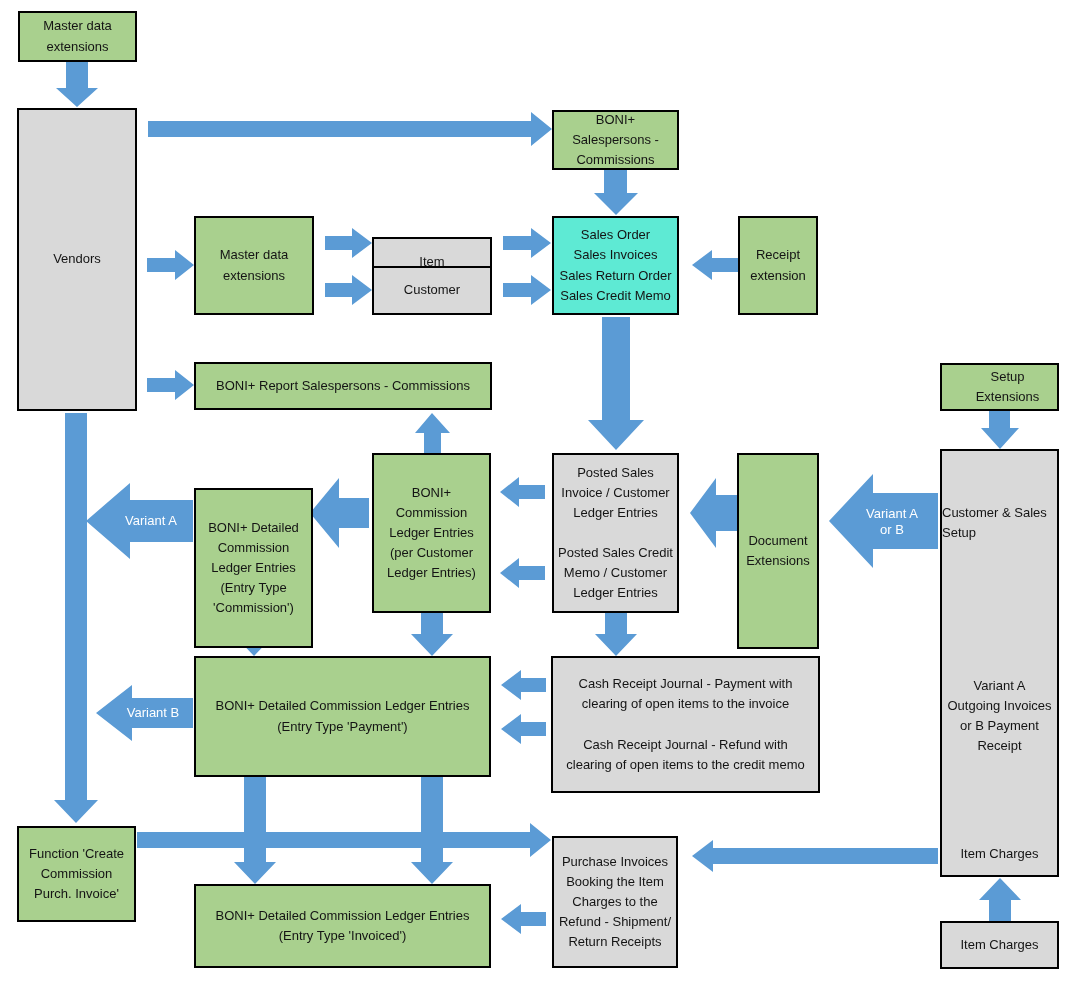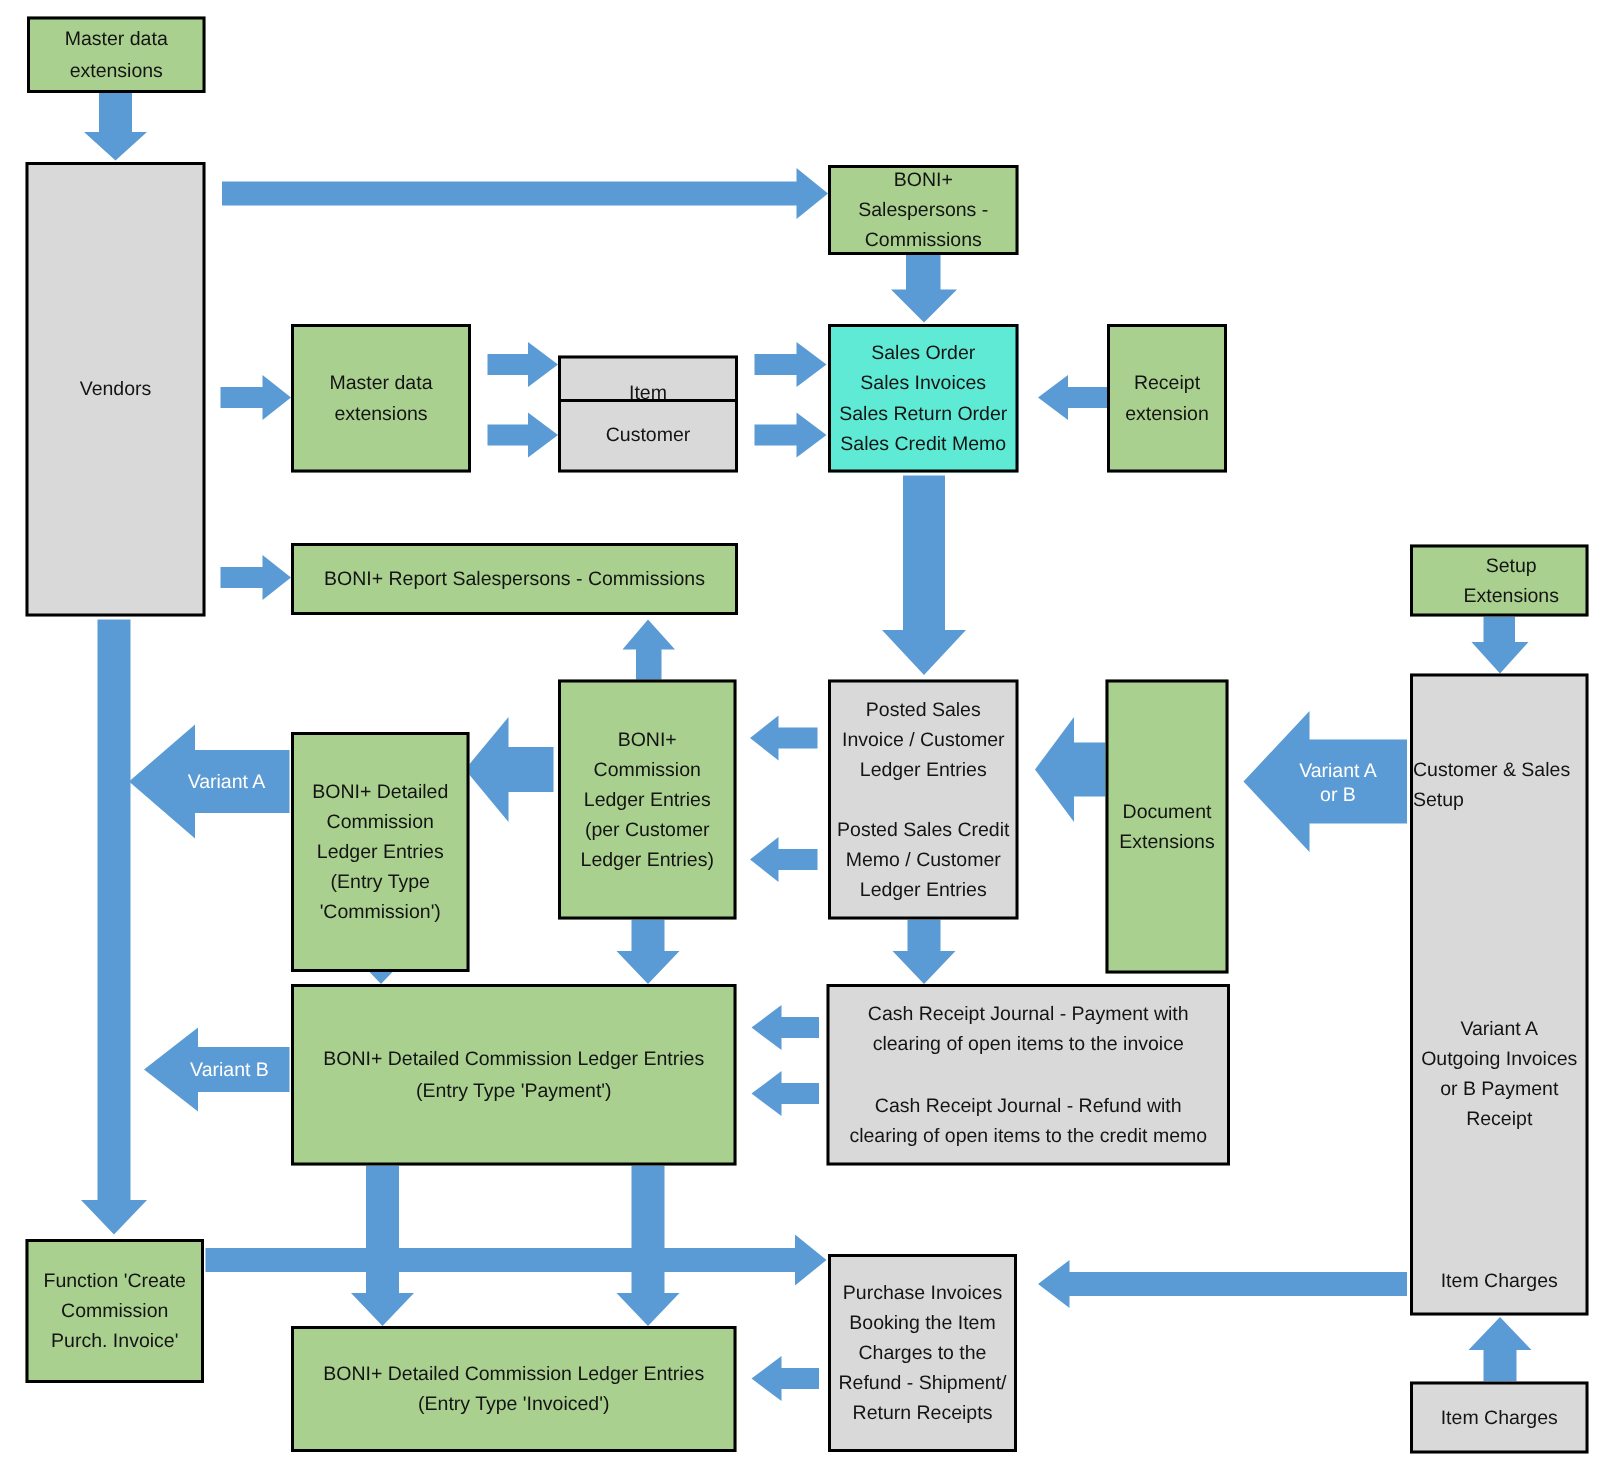--- a/index.html
+++ b/index.html
@@ -179,21 +179,21 @@
 or B Payment
 Receipt</span>
     <span class="txt" style="position:absolute;left:0;top:393px;width:100%;text-align:center;display:block;">Item Charges</span>
   </div>
 
   <div class="box green" style="left:194px;top:656px;width:297px;height:121px;">
     <span class="txt">BONI+ Detailed Commission Ledger Entries
 (Entry Type 'Payment')</span>
   </div>
 
-  <div class="box grey" style="left:551px;top:656px;width:269px;height:121px;">
+  <div class="box grey" style="left:551px;top:656px;width:269px;height:137px;">
     <span class="txt">Cash Receipt Journal - Payment with
 clearing of open items to the invoice
 
 Cash Receipt Journal - Refund with
 clearing of open items to the credit memo</span>
   </div>
 
   <div class="box green" style="left:17px;top:826px;width:119px;height:96px;">
     <span class="txt">Function 'Create
 Commission

